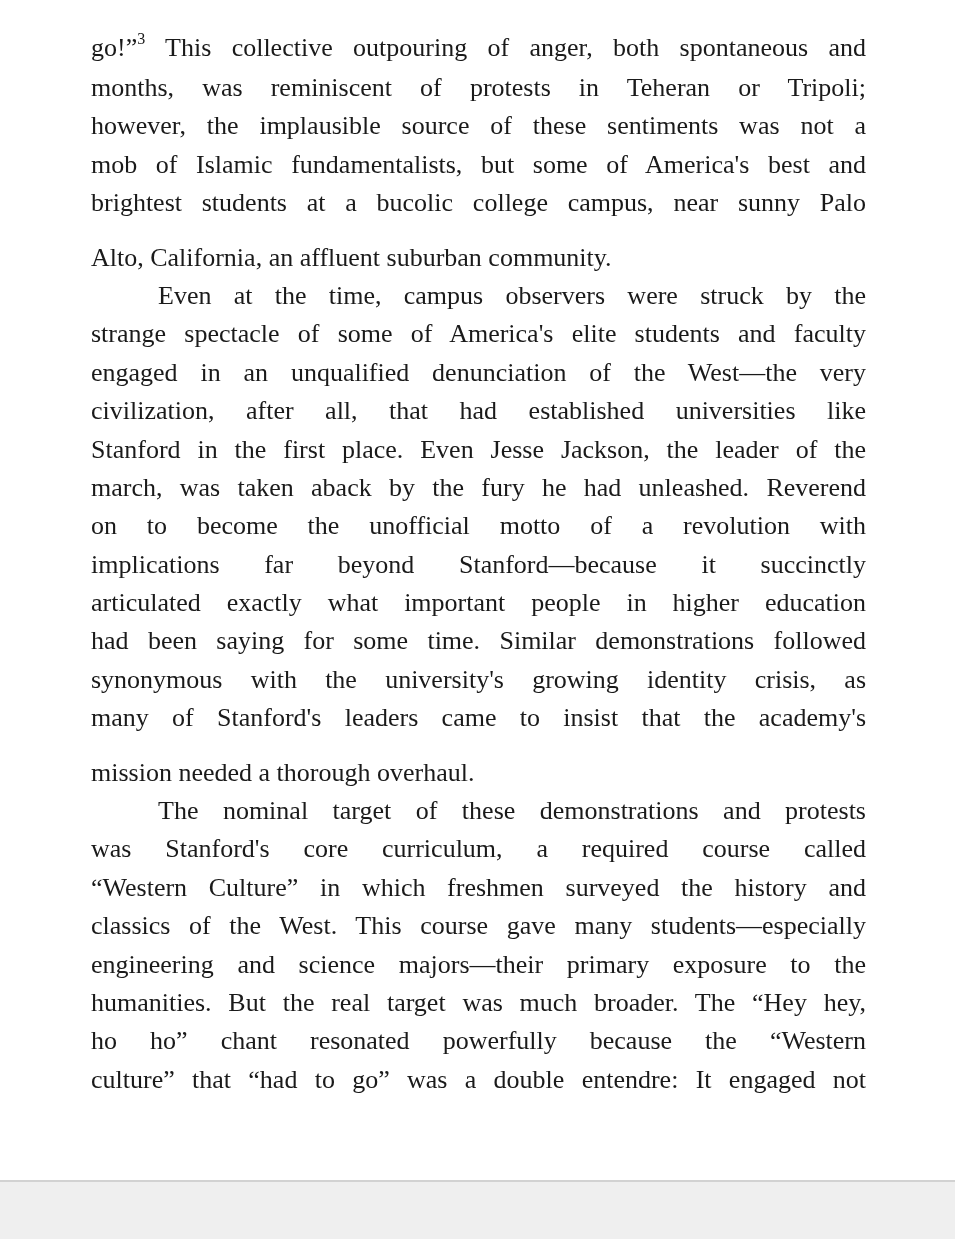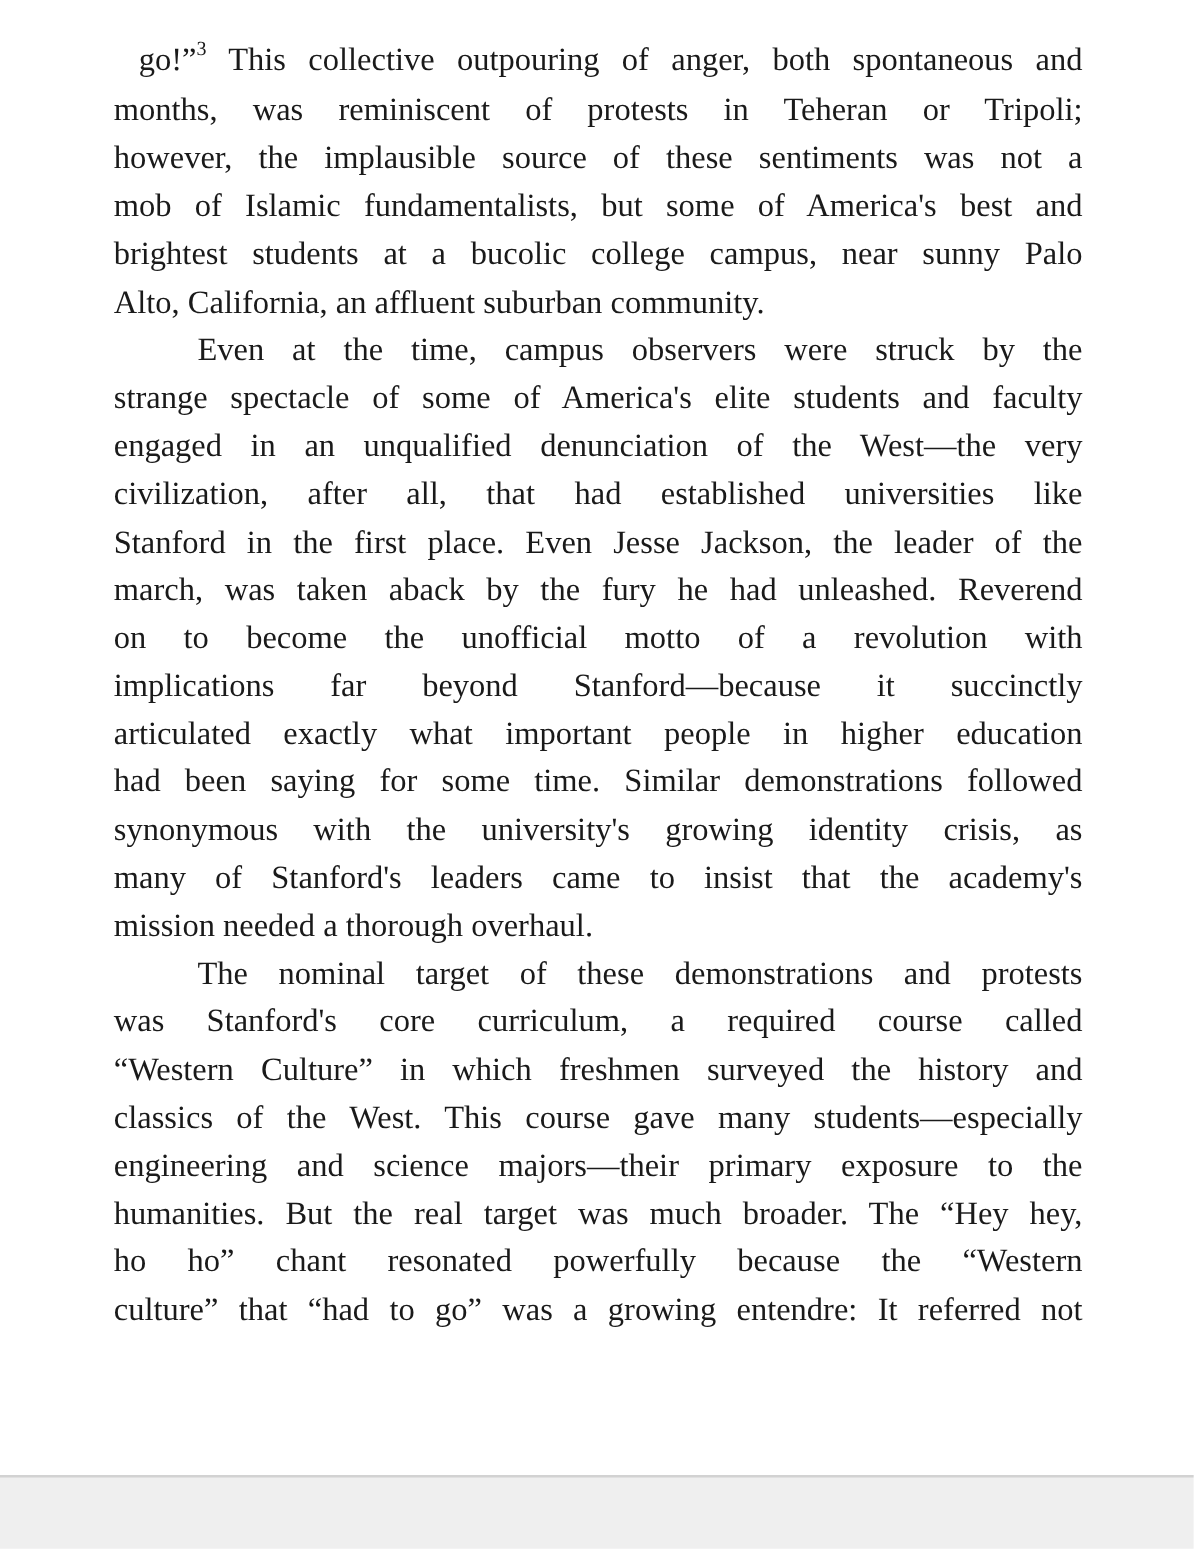--- a/index.html
+++ b/index.html
@@ -10,23 +10,23 @@
     color: #1a1a1a;
   }
   .page {
     position: absolute; left: 91px; top: 22px; width: 775px;
   }
   .line {
     display: block; height: 38.4px; line-height: 38.4px;
     font-size: 26px; white-space: nowrap;
     text-align: justify; text-align-last: justify;
   }
-  .line.last { text-align-last: left; }
+  .line.last { text-align-last: left; margin-top: 16px; }
   .line.indent { padding-left: 67px; }
-  .line.tall { height: 47px; line-height: 52px; margin-left: 20px; }
+  .line.tall { height: 47px; line-height: 52px; }
   sup { font-size: 16px; line-height: 0; vertical-align: 12px; }
   .overlay {
     position: absolute; left: 0; top: 1180px; width: 955px; height: 59px;
     background: rgba(230,230,230,0.65);
     border-top: 2px solid #d2d2d2;
   }
 </style>
 </head>
 <body>
 
@@ -50,15 +50,15 @@
     <span class="line"><span>synonymous with the university's growing identity crisis, as</span></span>
     <span class="line"><span>many of Stanford's leaders came to insist that the academy's</span></span>
     <span class="line last"><span>mission needed a thorough overhaul.</span></span>
     <span class="line indent"><span>The nominal target of these demonstrations and protests</span></span>
     <span class="line"><span>was Stanford's core curriculum, a required course called</span></span>
     <span class="line"><span>“Western Culture” in which freshmen surveyed the history and</span></span>
     <span class="line"><span>classics of the West. This course gave many students—especially</span></span>
     <span class="line"><span>engineering and science majors—their primary exposure to the</span></span>
     <span class="line"><span>humanities. But the real target was much broader. The “Hey hey,</span></span>
     <span class="line"><span>ho ho” chant resonated powerfully because the “Western</span></span>
-    <span class="line"><span>culture” that “had to go” was a growing entendre: It referred not</span></span>
+    <span class="line"><span>culture” that “had to go” was a double entendre: It engaged not</span></span>
   </div>
 <div class="overlay"></div>
 
 </body></html>

